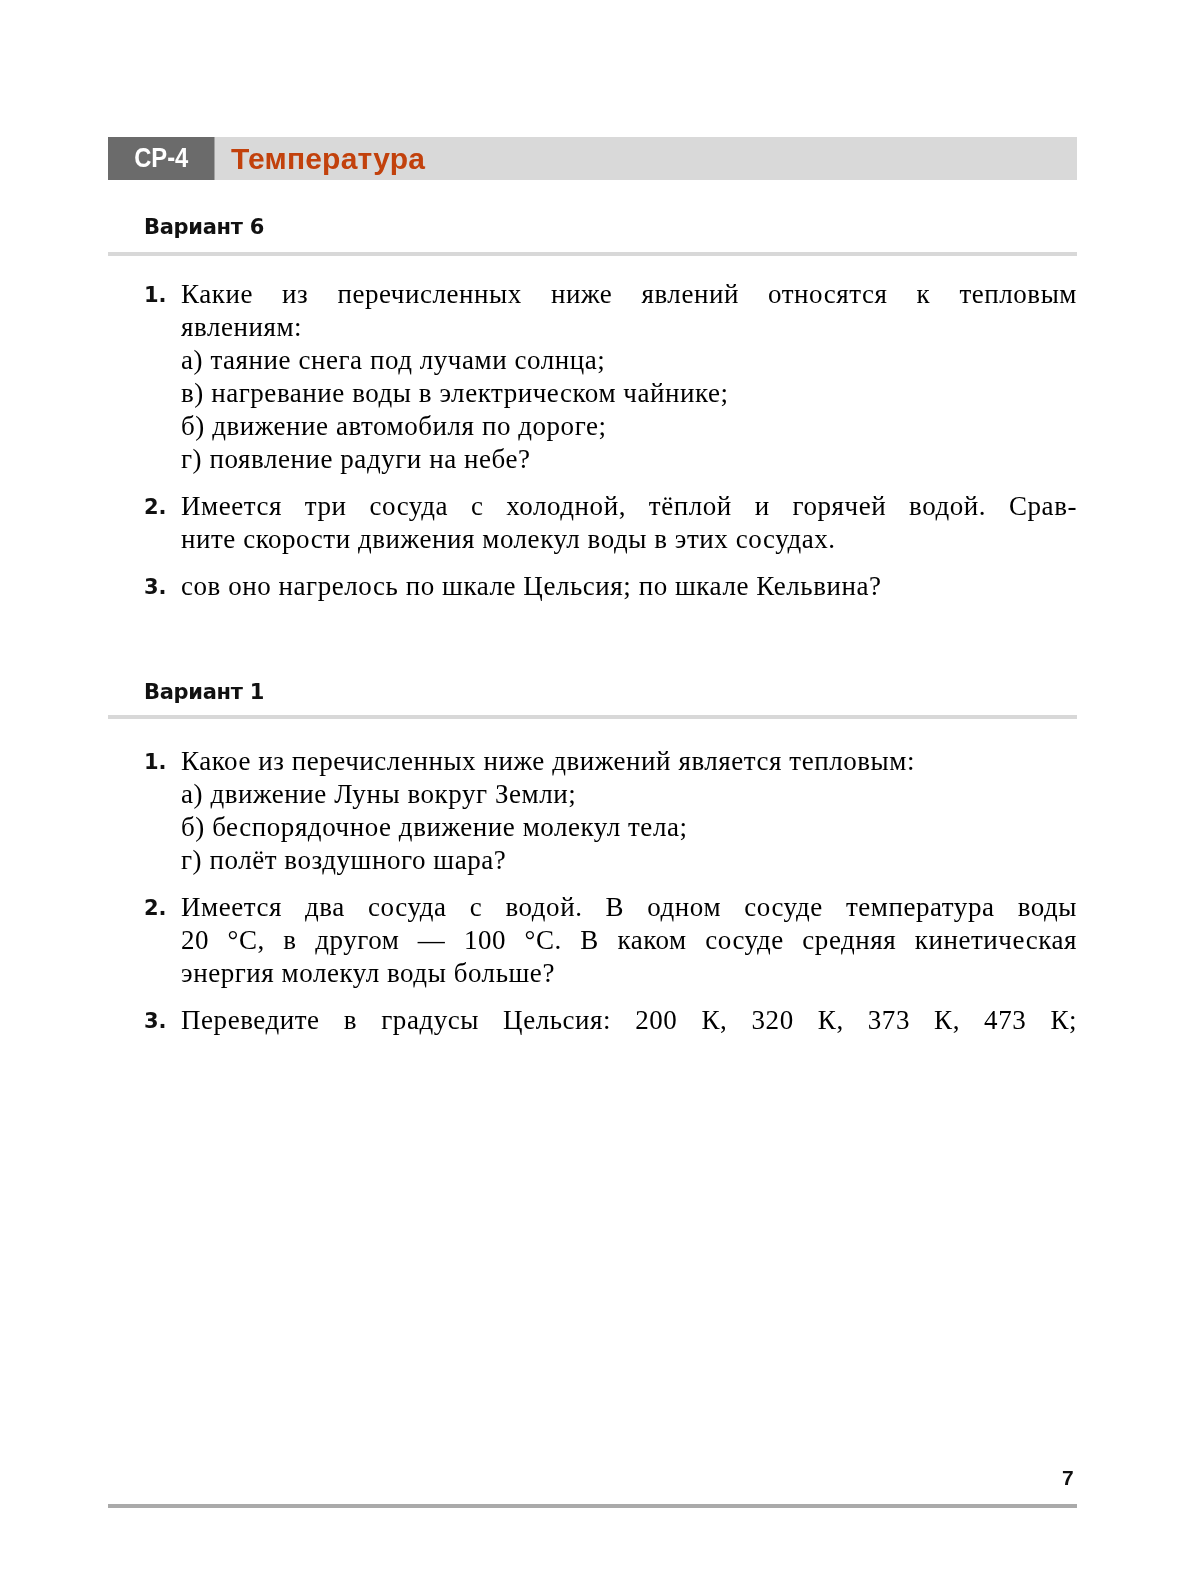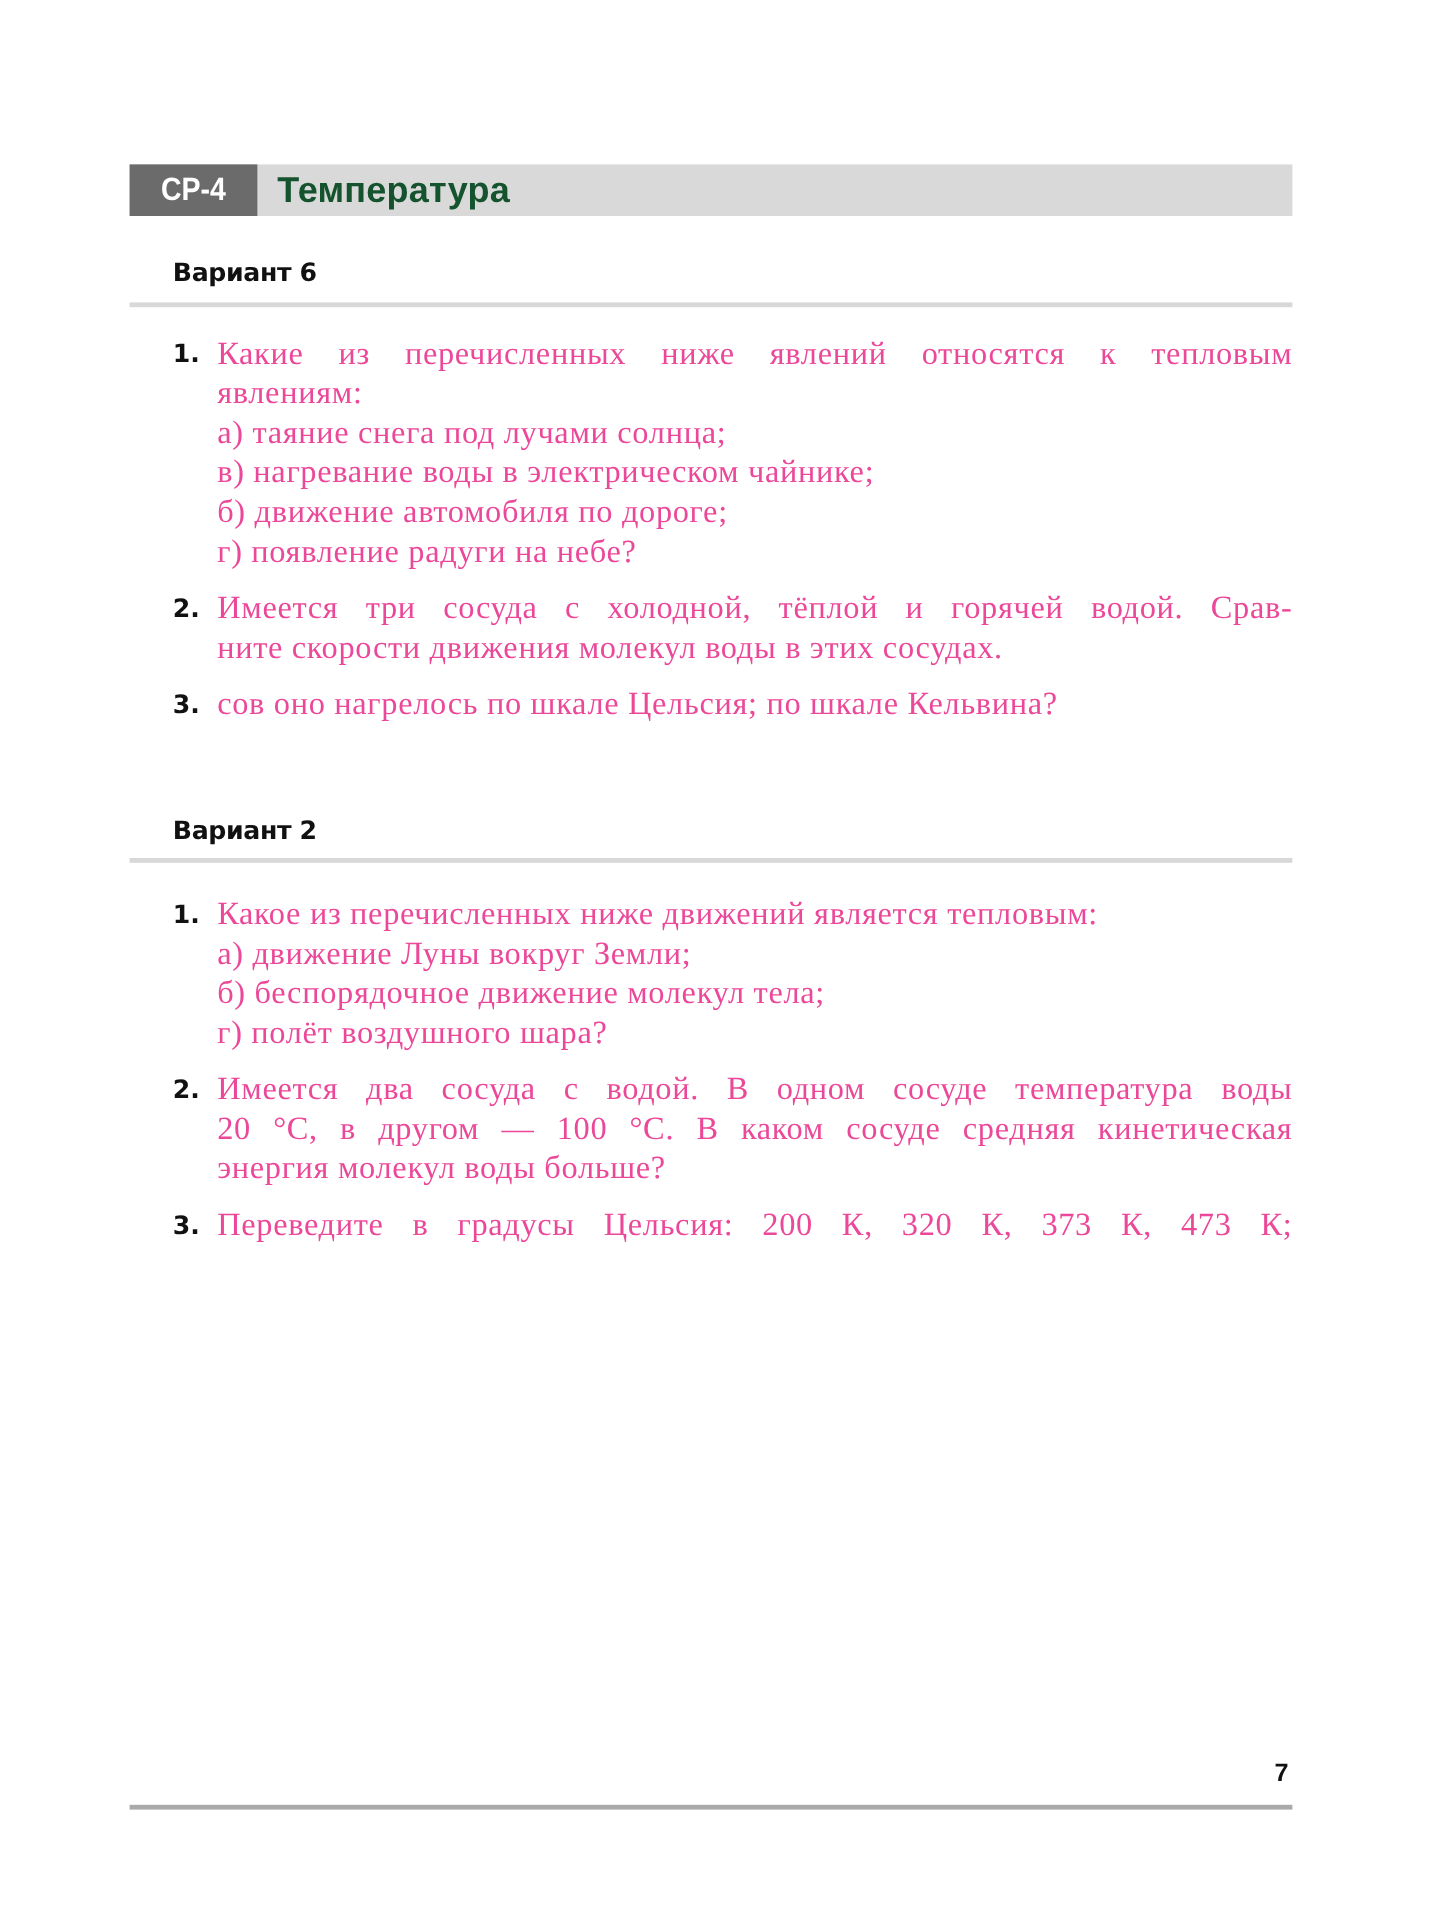--- a/index.html
+++ b/index.html
@@ -44,21 +44,21 @@
       justify-content: center;
       transform: scaleX(0.88);
       transform-origin: left center;
       width: 121px;
     }
     .chapter-title {
       margin-left: 2px;
       font-family: "Liberation Sans", sans-serif;
       font-weight: bold;
       font-size: 30px;
-      color: #14532d;
+      color: #c2410c;
       letter-spacing: 0.2px;
     }
     
     .variant-heading {
       position: absolute;
       left: 144px;
       font-family: "DejaVu Sans", sans-serif;
       font-weight: bold;
       font-size: 21px;
       color: #111;
@@ -95,21 +95,21 @@
       font-size: 21px;
       line-height: 33px;
       color: #111;
       padding-top: 1px;
     }
     .q-body {
       flex: 1;
       font-family: "Liberation Serif", serif;
       font-size: 27px;
       line-height: 33px;
-      color: #ec4899;
+      color: #000000;
     }
     .q-line {
       display: block;
       text-align: justify;
       text-align-last: justify;
       white-space: nowrap;
       letter-spacing: 0.55px;
     }
     .q-line.last {
       text-align-last: left;
@@ -171,21 +171,21 @@
       </div>
     </li>
     <li class="question">
       <span class="q-num">3.</span>
       <div class="q-body">
         <span class="q-line last">сов оно нагрелось по шкале Цельсия; по шкале Кельвина?</span>
       </div>
     </li>
   </ol>
 
-  <div class="variant-heading" style="top:680px;">Вариант 2</div>
+  <div class="variant-heading" style="top:680px;">Вариант 1</div>
   <div class="variant-rule" style="top:715px;"></div>
 
   <ol class="questions" style="top:745px;">
     <li class="question">
       <span class="q-num">1.</span>
       <div class="q-body">
         <span class="q-line last">Какое из перечисленных ниже движений является тепловым:</span>
         <span class="opt">а) движение Луны вокруг Земли;</span>
         <span class="opt">б) беспорядочное движение молекул тела;</span>
         <span class="opt">г) полёт воздушного шара?</span>

